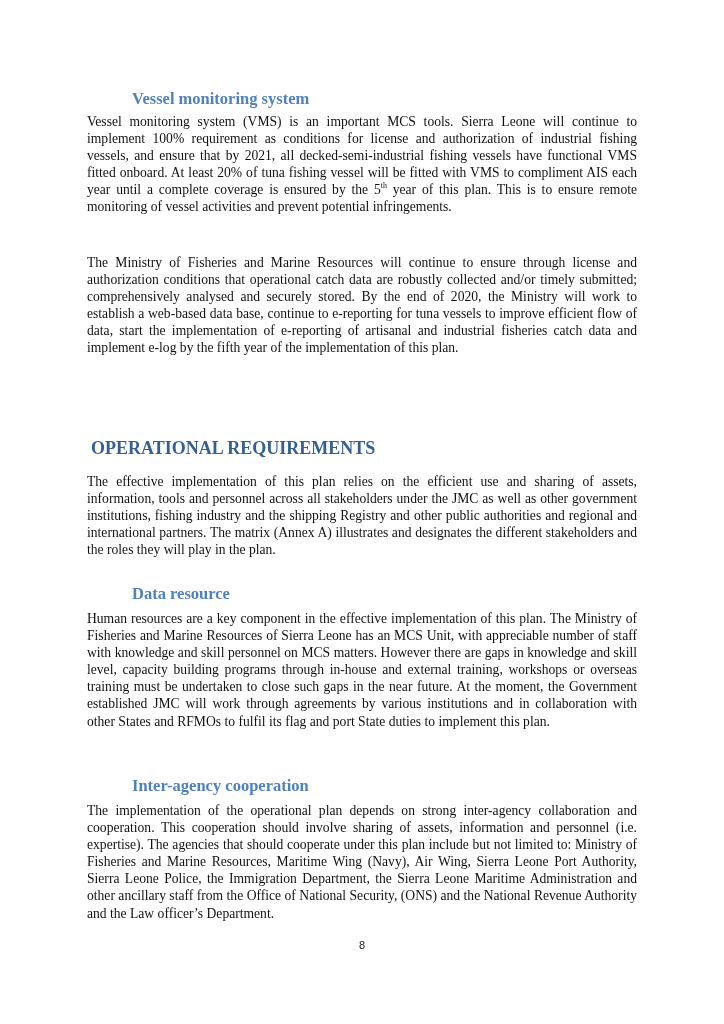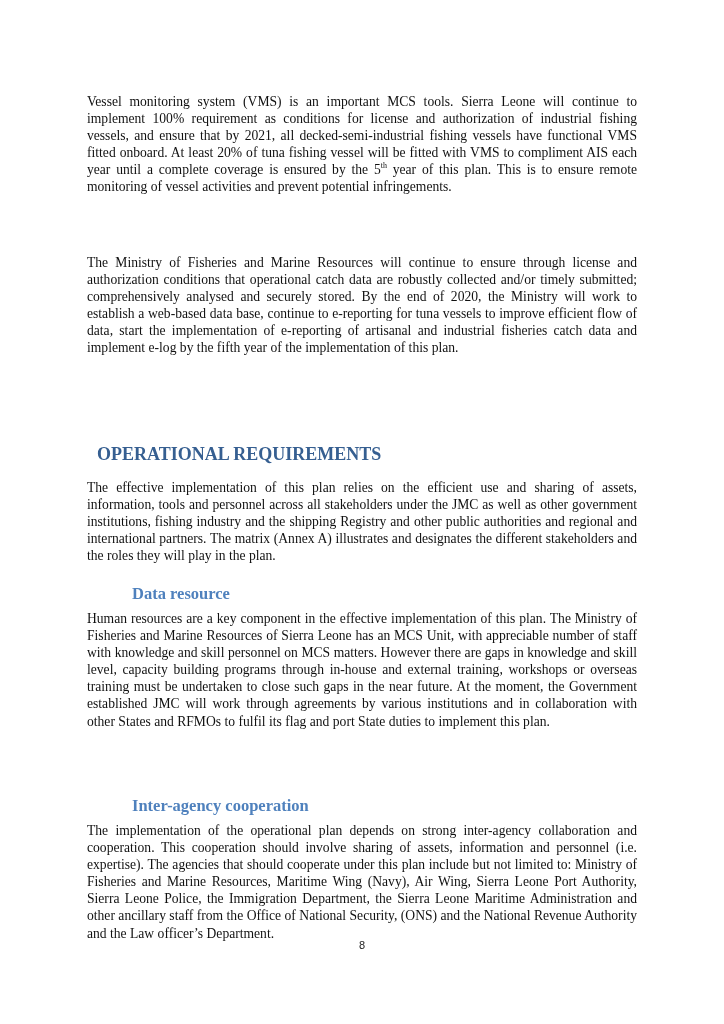--- a/index.html
+++ b/index.html
@@ -8,52 +8,53 @@
       position: absolute; left: 87px; top: 0; width: 550px;
       font-family: "Liberation Serif", serif; color: #111;
       font-size: 13.6px; line-height: 17.1px;
     }
     .h2 {
       font-family: "Liberation Serif", serif; font-weight: bold;
       color: #4f81bd; font-size: 16.5px; margin: 0 0 0 45px; line-height: 20px;
     }
     .h1 {
       font-family: "Liberation Serif", serif; font-weight: bold;
-      color: #365f91; font-size: 18px; margin: 10px; line-height: 22px;
+      color: #365f91; font-size: 18px; margin: 4px; line-height: 22px;
     }
     p { margin: 0; text-align: justify; text-align-last: left; }
     sup { font-size: 8px; line-height: 0; vertical-align: super; }
     .pagenum {
       position: absolute; left: 0; width: 724px; top: 939px; text-align: center;
       font-family: "Liberation Sans", sans-serif; font-size: 11px; color: #222;
     }
   </style>
 </head>
 <body>
 
 <div class="page">
 
   <div style="position:absolute; top:89px; left:0; width:550px;">
+    <h2 class="h2">Vessel monitoring system</h2>
     <p style="margin-top:4px;"><span>Vessel monitoring system (VMS) is an important MCS tools. Sierra Leone will continue to implement 100% requirement as conditions for license and authorization of industrial fishing vessels, and ensure that by 2021, all decked-semi-industrial fishing vessels have functional VMS fitted onboard.  At least 20% of tuna fishing vessel will be fitted with VMS to compliment AIS each year until a complete coverage is ensured by the 5</span><sup>th</sup><span> year of this plan. This is to ensure remote monitoring of vessel activities and prevent potential infringements.</span></p>
   </div>
 
   <div style="position:absolute; top:248px; left:0; width:550px;">
     <p style="margin-top:6px;">The Ministry of Fisheries and Marine Resources will continue to ensure through license and authorization conditions that operational catch data are robustly collected and/or timely submitted; comprehensively analysed and securely stored. By the end of 2020, the Ministry will work to establish a web-based data base, continue to e-reporting for tuna vessels to improve efficient flow of data, start the implementation of e-reporting of artisanal and industrial fisheries catch data and implement e-log by the fifth year of the implementation of this plan.</p>
   </div>
 
   <div style="position:absolute; top:433px; left:0; width:550px;">
     <h1 class="h1">OPERATIONAL REQUIREMENTS</h1>
     <p style="margin-top:14px;">The effective implementation of this plan relies on the efficient use and sharing of assets, information, tools and personnel across all stakeholders under the JMC as well as other government institutions, fishing industry and the shipping Registry and other public authorities and regional and international partners. The matrix (Annex A) illustrates and designates the different stakeholders and the roles they will play in the plan.</p>
   </div>
 
   <div style="position:absolute; top:584px; left:0; width:550px;">
     <h2 class="h2">Data resource</h2>
     <p style="margin-top:6px;">Human resources are a key component in the effective implementation of this plan. The Ministry of Fisheries and Marine Resources of Sierra Leone has an MCS Unit, with appreciable number of staff with knowledge and skill personnel on MCS matters. However there are gaps in knowledge and skill level, capacity building programs through in-house and external training, workshops or overseas training  must be undertaken to close such gaps in the near future.  At the moment, the Government established JMC will work through agreements by various institutions and in collaboration with other States and RFMOs to fulfil its flag and port State duties to implement this plan.</p>
   </div>
 
-  <div style="position:absolute; top:776px; left:0; width:550px;margin-top:20px;">
+  <div style="position:absolute; top:776px; left:0; width:550px;">
     <h2 class="h2">Inter-agency cooperation</h2>
     <p style="margin-top:6px;">The implementation of the operational plan depends on strong inter-agency collaboration and cooperation. This cooperation should involve sharing of assets, information and personnel (i.e. expertise). The agencies that should cooperate under this plan include but not limited to: Ministry of Fisheries and Marine Resources, Maritime Wing (Navy), Air Wing, Sierra Leone Port Authority, Sierra Leone Police, the Immigration Department, the Sierra Leone Maritime Administration and other ancillary staff from the Office of National Security, (ONS) and the National Revenue Authority and the Law officer’s Department.</p>
   </div>
 
 </div>
 
 <div class="pagenum">8</div>
 
 </body></html>

